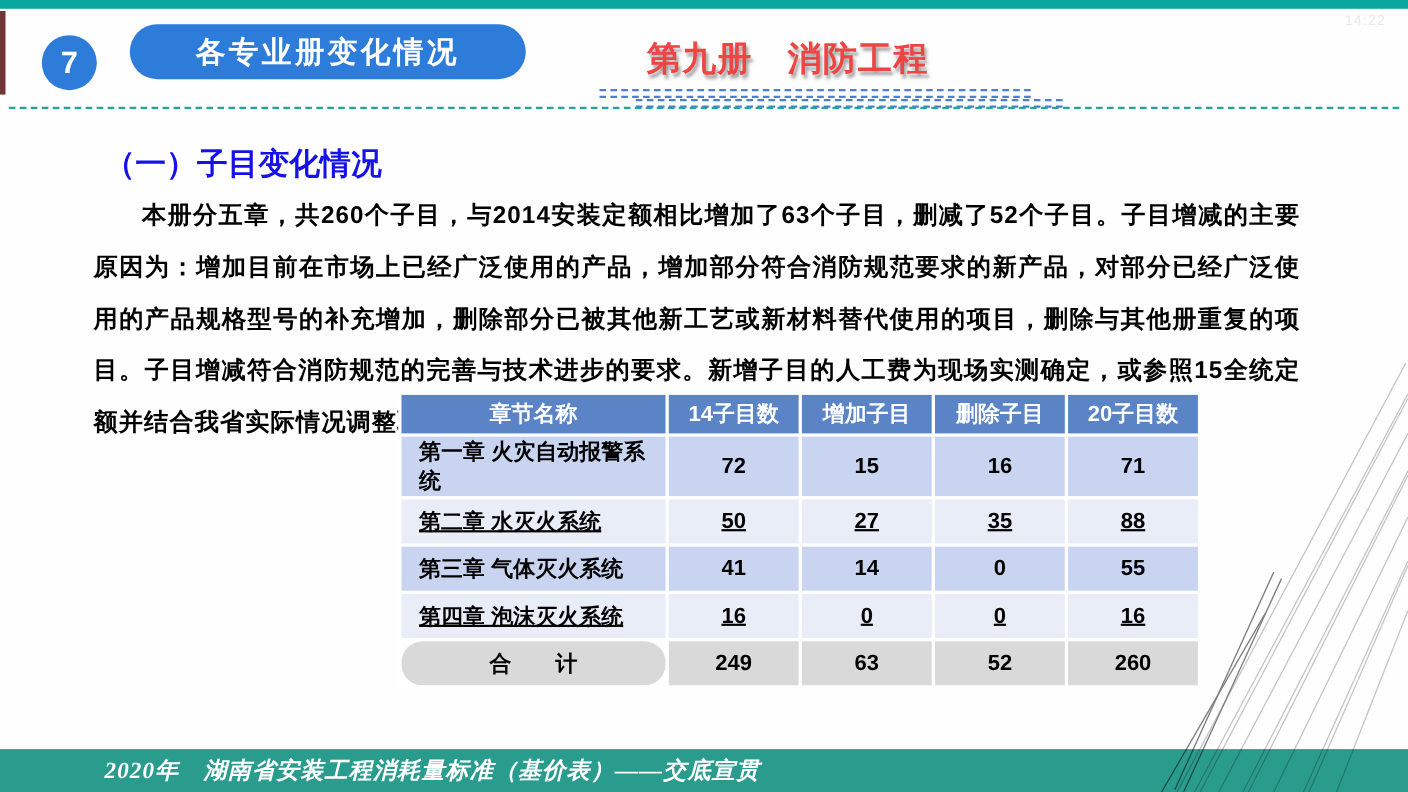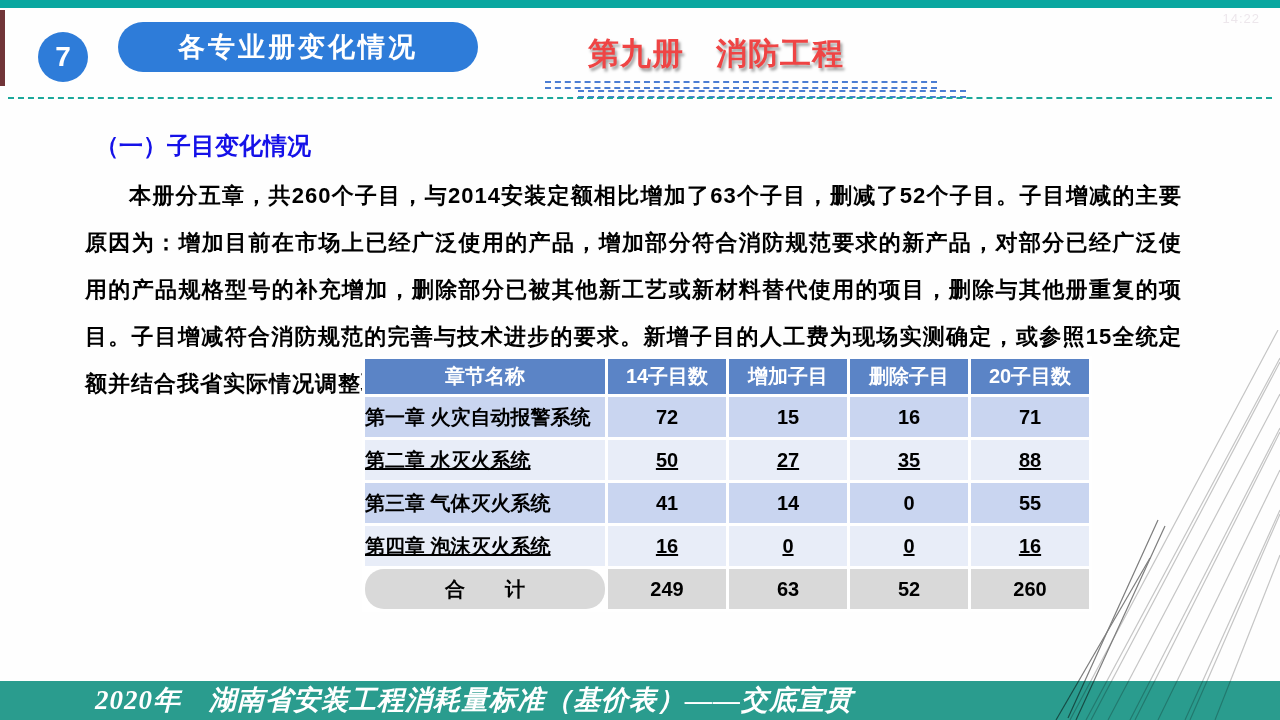--- a/index.html
+++ b/index.html
@@ -18,40 +18,40 @@
           background:#2e7cd9; color:#fff; font-size:27px; font-weight:bold; letter-spacing:3px;
           display:flex; align-items:center; justify-content:center; }
   .title { position:absolute; left:588px; top:33px; font-size:31px; font-weight:bold; color:#ef4444;
            letter-spacing:1px; text-shadow:2px 3px 3px #9e9e9e; }
 
   .dash-row { position:absolute; height:8px; border-top:2px dashed #4c7ed3; border-bottom:2px dashed #4c7ed3; }
   .dash-row.r1 { left:545px; top:81px; width:392px; }
   .dash-row.r2 { left:578px; top:90px; width:388px; }
   .header-divider { position:absolute; left:8px; top:97px; width:1264px; border-top:2px dashed #1ba89a; }
 
-  .section-heading { position:absolute; left:95px; top:130px; font-size:24px; font-weight:bold; color:#1511e8; }
+  .section-heading { position:absolute; left:95px; top:130px; font-size:28px; font-weight:bold; color:#1511e8; }
 
   .body-par { position:absolute; left:85px; top:172px; width:1097px; font-size:22px; font-weight:700;
               color:#000; line-height:47px; text-align:justify; text-indent:2em; letter-spacing:1px;
               z-index:1; }
 
   .table-wrap { position:absolute; left:362px; top:356px; background:#fff; z-index:3; }
   table { border-collapse:separate; border-spacing:3px; }
   th { background:#5b84c6; color:#fff; font-size:20px; font-weight:bold; height:35px; text-align:center; }
   td { font-size:20px; font-weight:bold; color:#000; height:40px; text-align:center; }
-  td.name { text-align:left; padding-left:0; }
+  td.name { text-align:left; padding-left:16px; }
   tr.row-a td { background:#c9d5f0; }
   tr.row-b td { background:#e8edf8;text-decoration:underline; }
   tr.row-total td { background:#d9d9d9; }
   tr.row-total td.name { text-align:center; padding-left:0;border-radius:19px; }
 
   .footer { position:absolute; left:0; top:681px; width:1280px; height:39px; background:#2a9c8e; z-index:1; }
   .footer span { display:block; padding-left:95px; line-height:39px; color:#fff;
                  font-family:"Liberation Serif","DejaVu Serif",serif; font-style:italic; font-weight:bold;
-                 font-size:27px; letter-spacing:1px; }
+                 font-size:21px; letter-spacing:1px; }
 
   .deco { position:absolute; left:1050px; top:330px; width:230px; height:390px; z-index:2;
           mix-blend-mode:multiply; pointer-events:none; }
 </style>
 </head>
 <body>
 
 <div class="slide">
 
   <div class="top-bar"></div>

